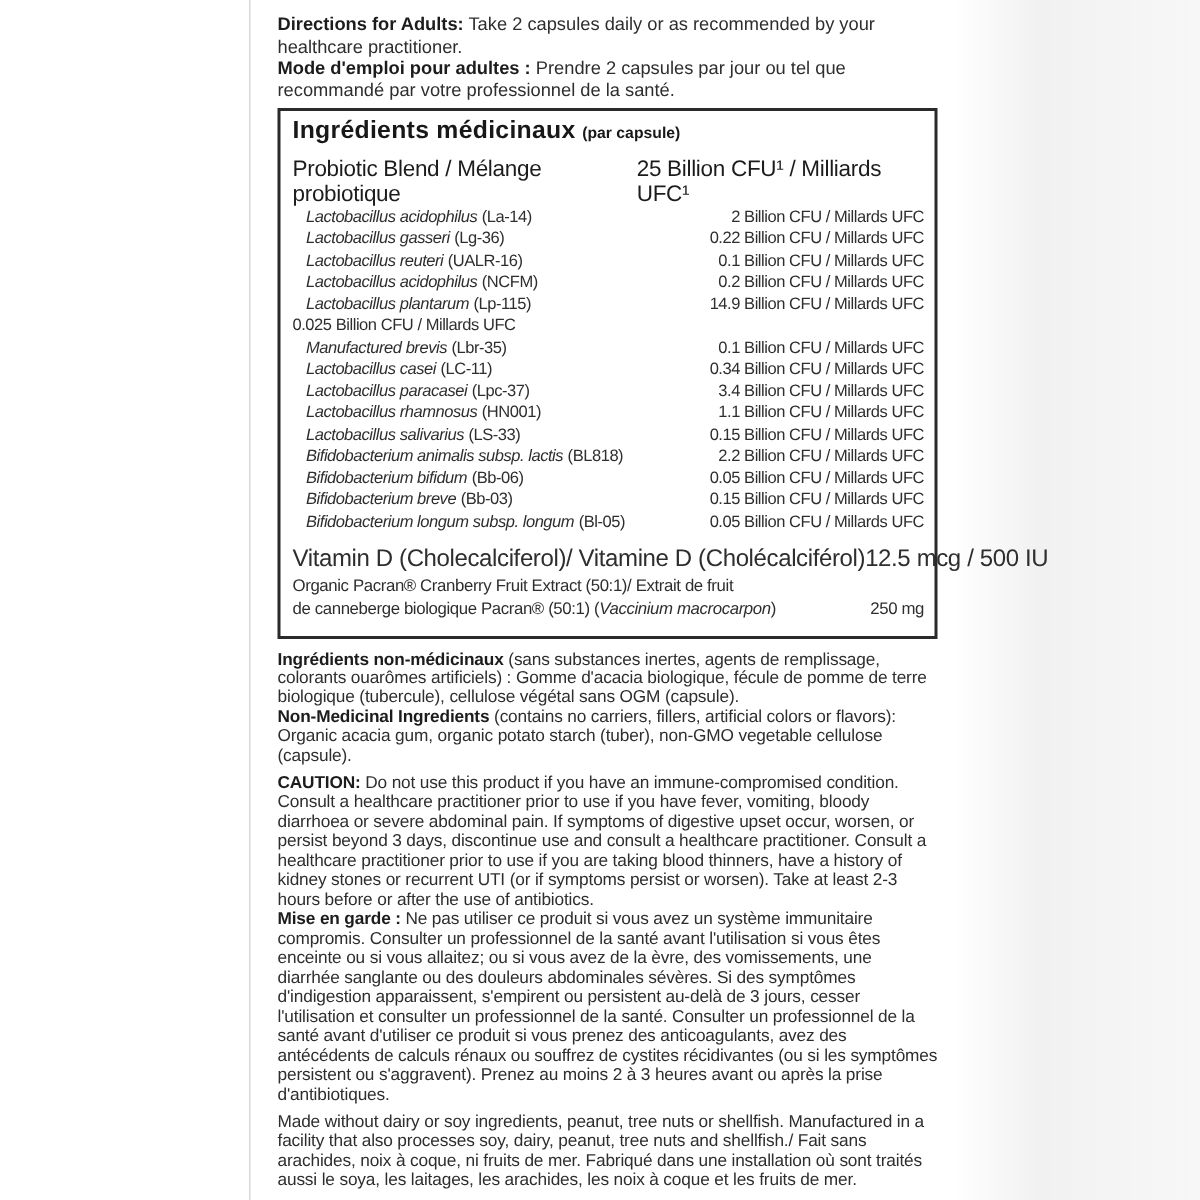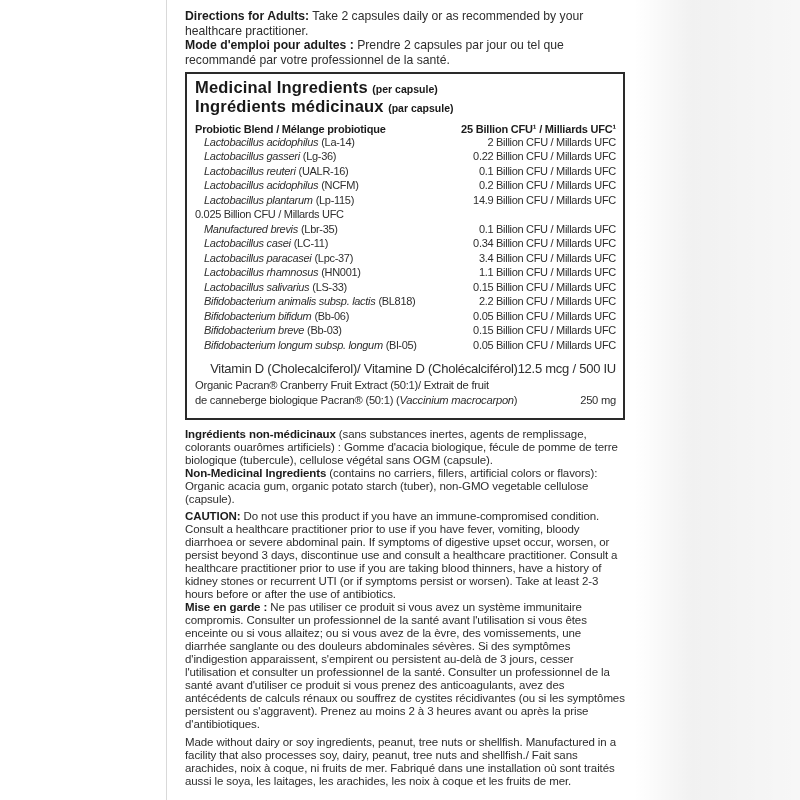--- a/index.html
+++ b/index.html
@@ -15,28 +15,28 @@
     background:linear-gradient(to right, rgba(0,0,0,0) 0%, rgba(0,0,0,0.055) 35%, rgba(0,0,0,0.03) 100%);}
   .content{position:absolute;left:185px;top:9px;width:440px;}
 
   .seg{margin:0;font-size:12.2px;line-height:1.2;}
   .lead{font-weight:bold;color:#1c1c1c;}
 
   .med-table{border:2px solid #2a2a2a;margin-top:4px;padding:4px 7px 10px 8px;background:#fff;}
   .t-line{line-height:1.13;}
   .t-title{font-size:16.5px;font-weight:bold;letter-spacing:.2px;color:#181818;}
   .t-note{font-size:10.5px;font-weight:bold;color:#181818;}
-  .blend-row{display:flex;justify-content:space-between;font-weight:bold;font-size:11px;
+  .blend-row{display:flex;justify-content:space-between;font-weight:normal;font-size:15px;
     margin-top:7px;letter-spacing:-.2px;color:#1c1c1c;}
   .strain-row{display:flex;justify-content:space-between;font-size:11px;line-height:1.32;
     letter-spacing:-.3px;white-space:nowrap;}
   .strain-name{padding-left:9px;}
   .code{margin-left:3px;}
   .strain-value{text-align:left;}
-  .vit-row{display:flex;justify-content:flex-end;margin-top:9px;font-size:13px;
+  .vit-row{display:flex;justify-content:flex-start;margin-top:9px;font-size:16px;
     letter-spacing:-.25px;white-space:nowrap;}
   .cran-row{display:flex;justify-content:space-between;align-items:flex-end;font-size:11.2px;
     line-height:1.3;letter-spacing:-.25px;margin-top:2px;}
   .cran-value{white-space:nowrap;padding-left:6px;}
 
   .lower{margin-top:8px;}
   .lower p{margin:0;font-size:11.5px;line-height:1.13;letter-spacing:-.1px;}
   .gap-sm{margin-top:5px !important;}
   i{font-style:italic;}
 </style>
@@ -45,21 +45,20 @@
 
 <div class="left-edge-line"></div>
 <div class="right-shade"></div>
 
 <div class="content">
 
   <p class="seg"><b class="lead">Directions for Adults:</b><span> Take 2 capsules daily or as recommended by your healthcare practitioner.</span></p>
   <p class="seg"><b class="lead">Mode d'emploi pour adultes :</b><span> Prendre 2 capsules par jour ou tel que recommandé par votre professionnel de la santé.</span></p>
 
   <div class="med-table">
-    <div class="t-line"><span class="t-title">Medicinal Ingredients</span> <span class="t-note">(per capsule)</span></div>
     <div class="t-line"><span class="t-title">Ingrédients médicinaux</span> <span class="t-note">(par capsule)</span></div>
 
     <div class="blend-row">
       <span>Probiotic Blend / Mélange probiotique</span>
       <span>25 Billion CFU¹ / Milliards UFC¹</span>
     </div>
 
     <div>
         <div class="strain-row">
         <span class="strain-name"><i>Lactobacillus acidophilus</i><span class="code">(La-14)</span></span>

